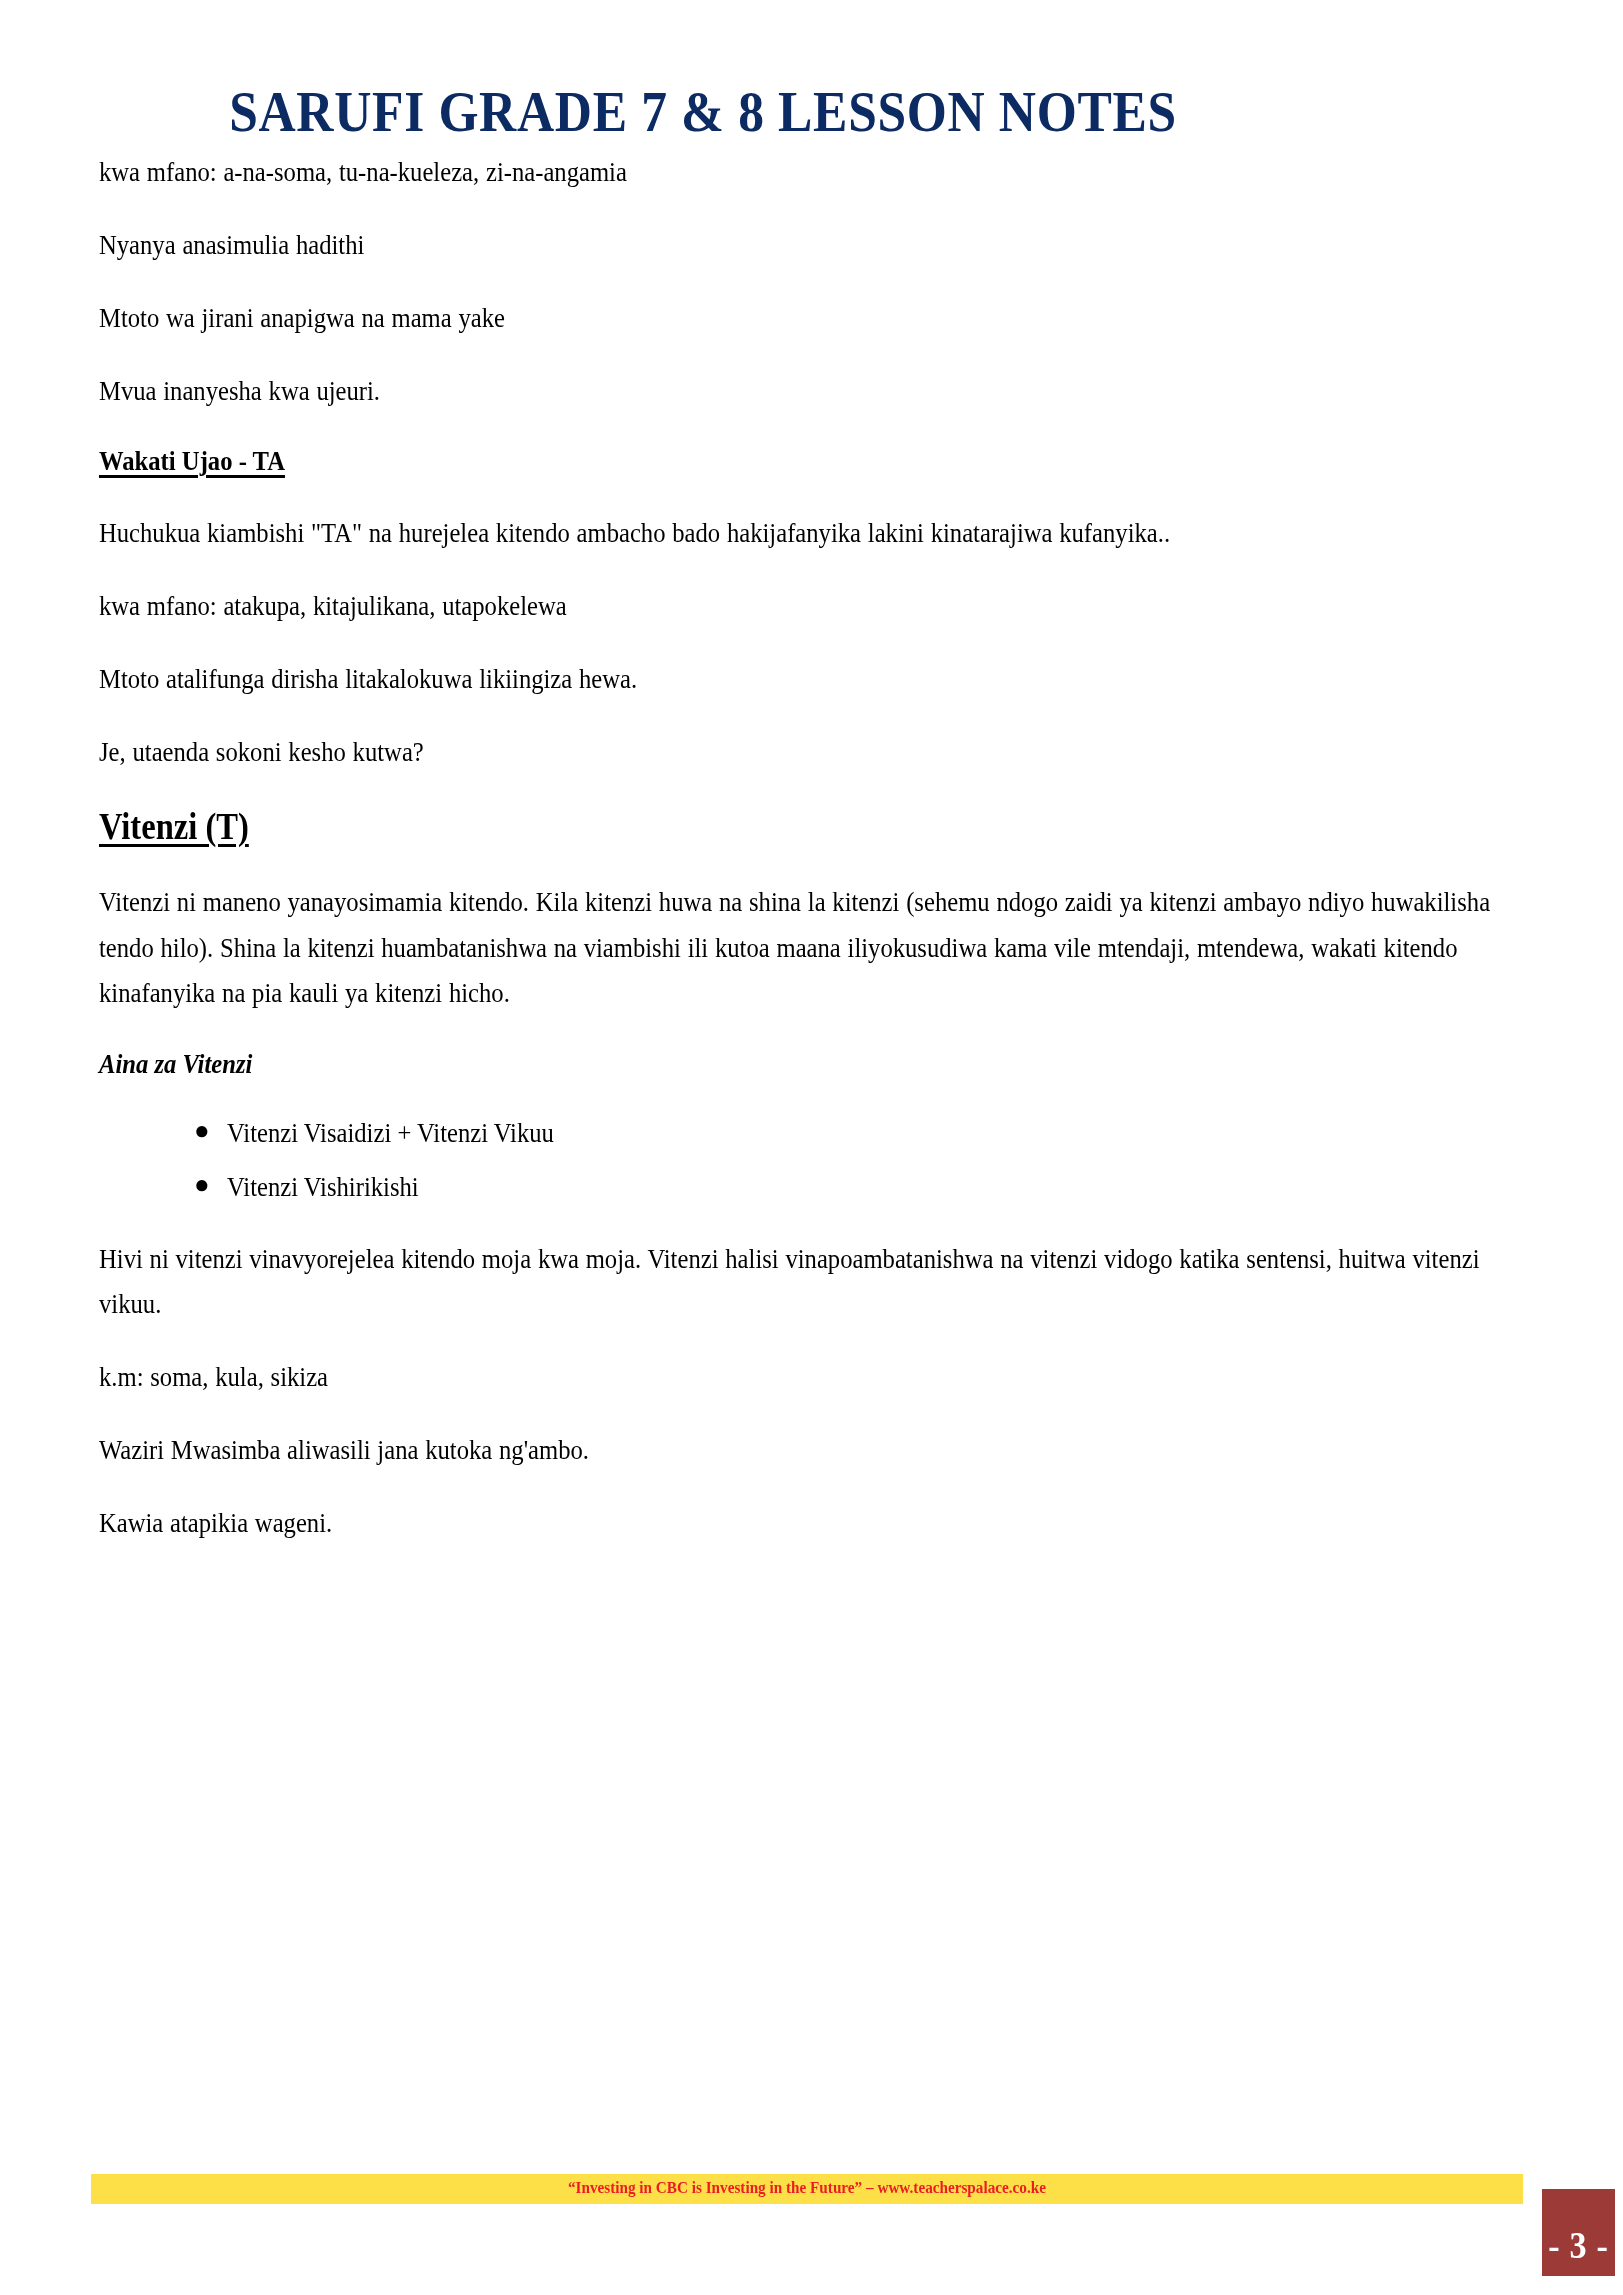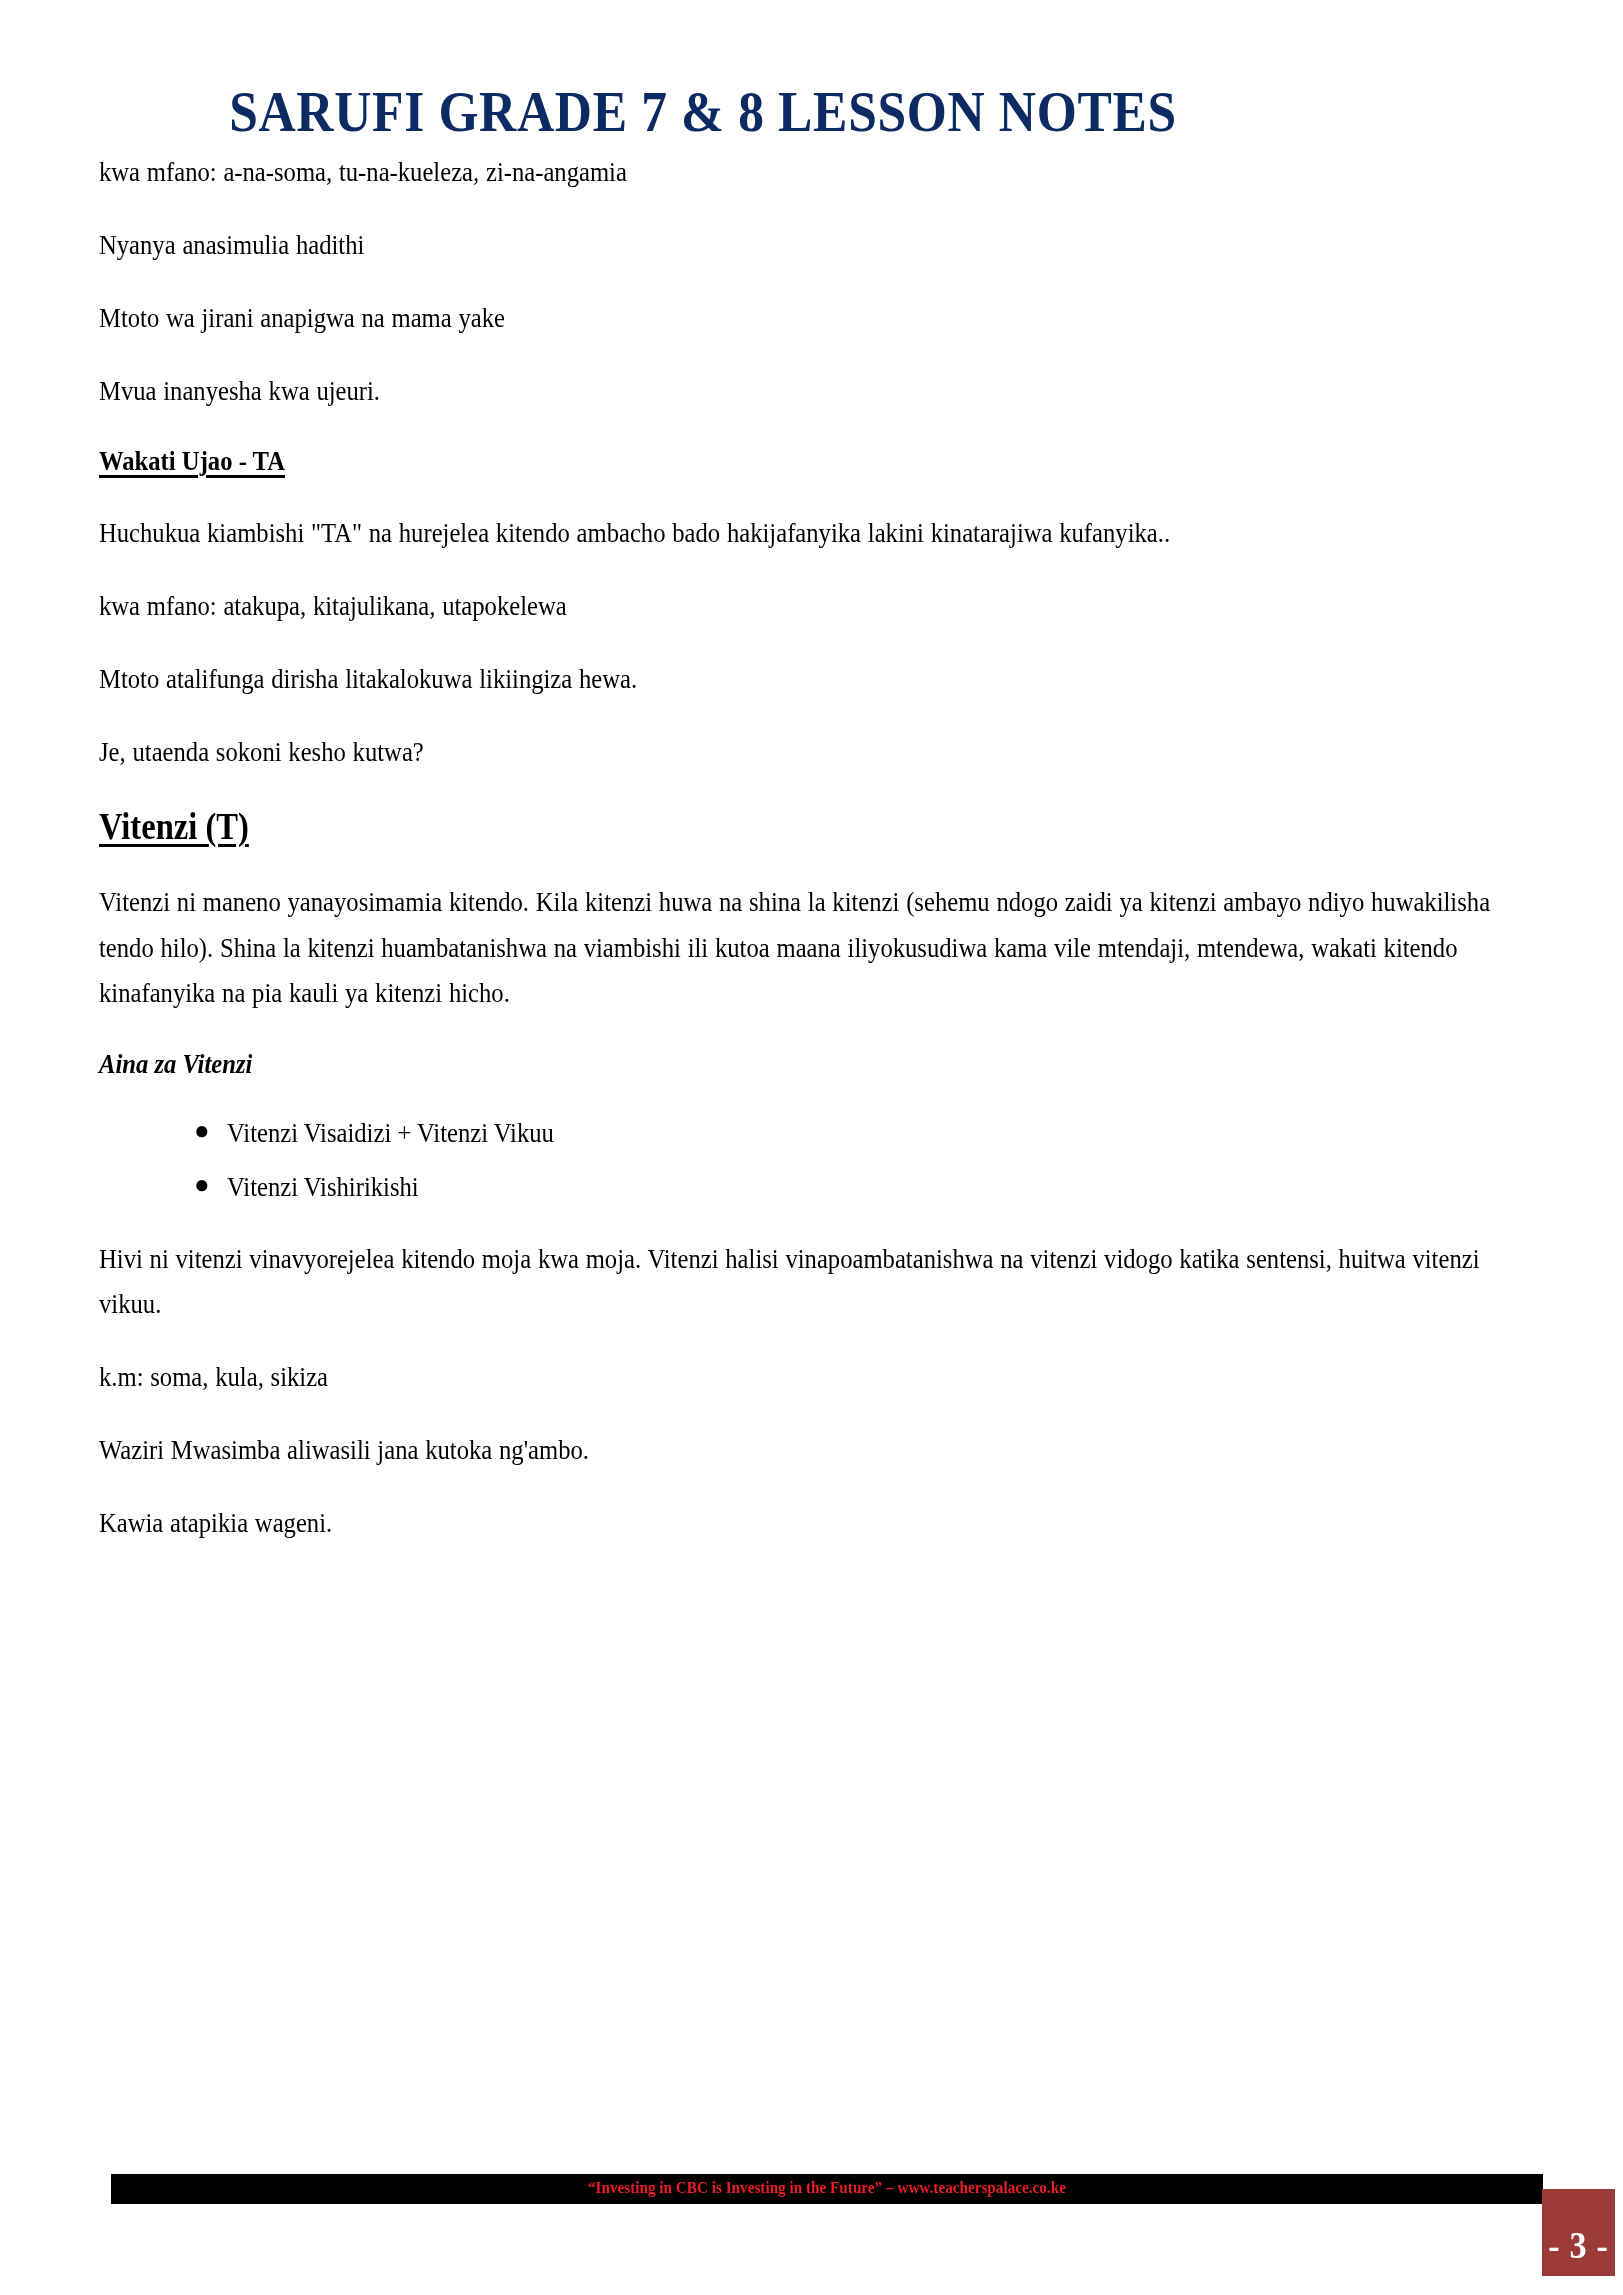--- a/index.html
+++ b/index.html
@@ -119,25 +119,25 @@
   }
   .bullet-item .bullet-text {
     display: inline-block;
     transform: scaleX(0.88);
     transform-origin: left center;
   }
 
   
   .footer-bar {
     position: absolute;
-    left: 111px;
+    left: 91px;
     top: 2174px;
     width: 1432px;
     height: 30px;
-    background: #000000;
+    background: #fde047;
     display: flex;
     align-items: center;
     justify-content: center;
   }
   .footer-text {
     color: #ec1c24;
     font-size: 17.7px;
     font-weight: 700;
     line-height: 1;
     white-space: nowrap;

